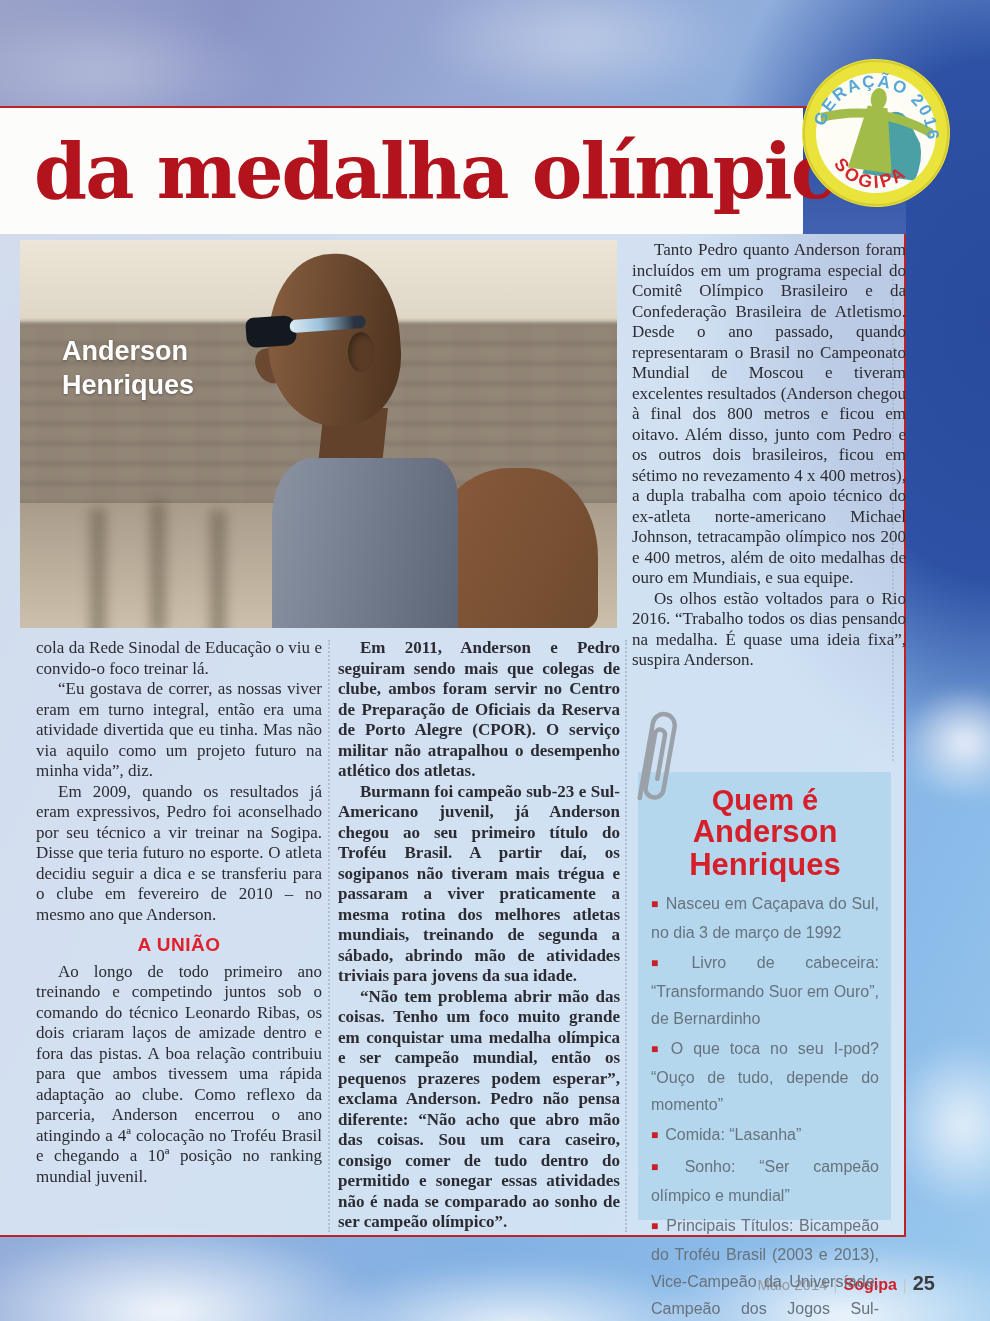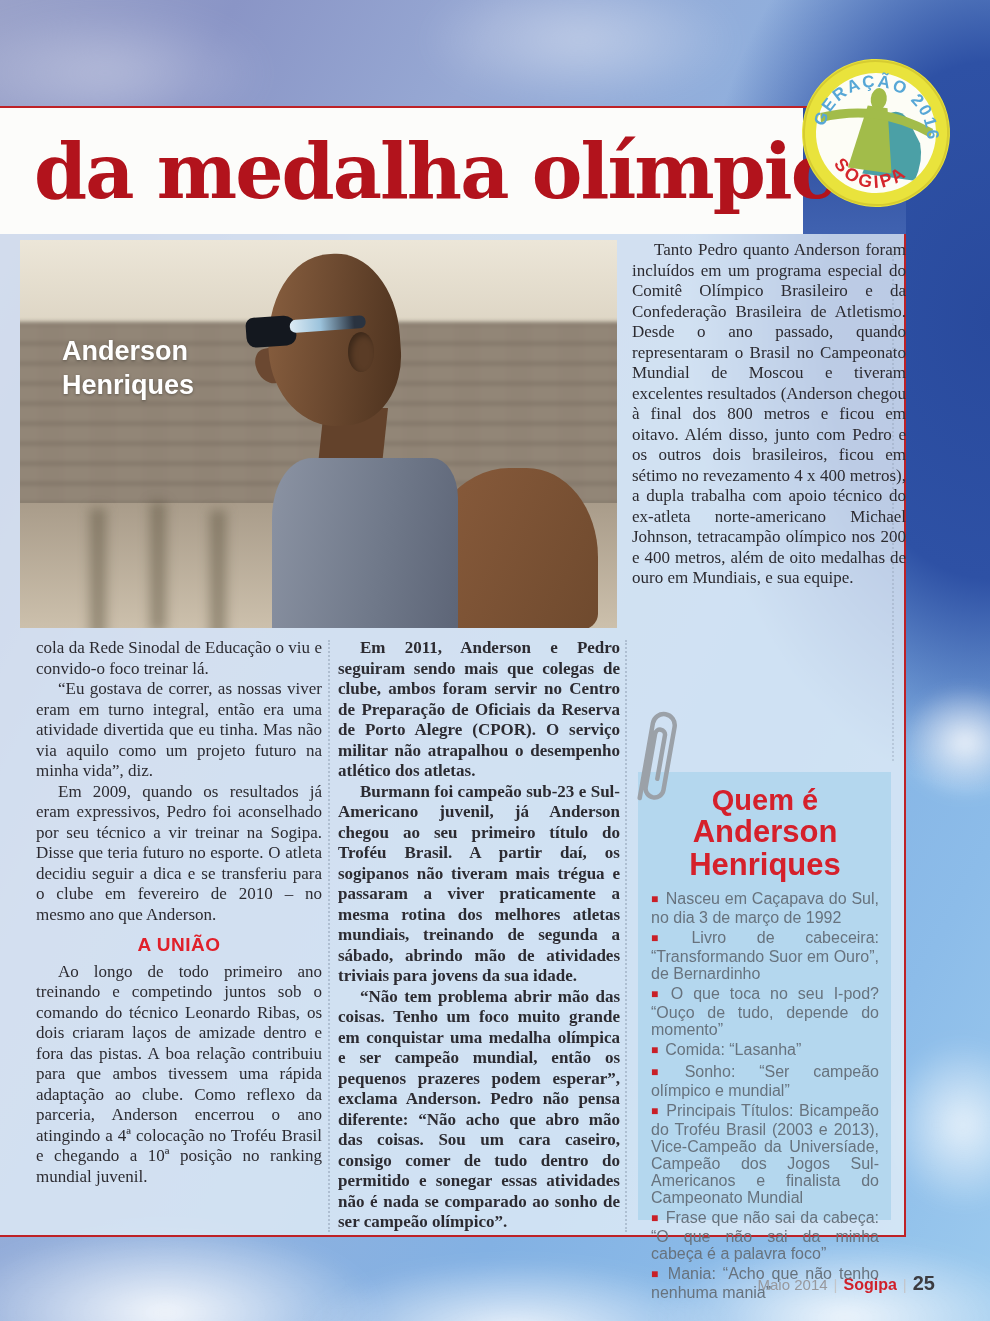--- a/index.html
+++ b/index.html
@@ -63,21 +63,21 @@
     text-align:center;letter-spacing:.5px;margin:10px 0 6px;}
   .col3 .sec-head{margin:0 0 5px;}
   .divider{position:absolute;z-index:3;width:0;border-left:2px dotted rgba(140,155,175,.5);}
   
   .clip{left:624px;top:708px;width:60px;height:110px;z-index:5;transform:rotate(10deg);}
   .whobox{left:638px;top:772px;width:253px;height:448px;z-index:4;background:#b4d7ee;
     box-sizing:border-box;padding:13px 12px 0 13px;}
   .who-title{font-weight:bold;color:#d5202b;text-align:center;line-height:1.06;}
   .who-t1{font-size:29px;}
   .who-t2{font-size:31px;margin-bottom:9px;}
-  .item{font-size:16px;line-height:17px;color:#67727d;text-align:justify;margin:0 0 3px;}
+  .item{font-size:16px;line-height:27px;color:#67727d;text-align:justify;margin:0 0 3px;}
   .sq{color:#c91f27;font-size:12px;margin-right:7px;position:relative;top:-1px;}
   
   .footer{left:0;top:1272px;width:935px;z-index:3;text-align:right;font-size:15px;color:#97989d;}
   .footer .sep{color:#c4c5c9;padding:0 6px;}
   .footer .brand{color:#d0202a;font-weight:bold;font-size:16px;}
   .footer .pnum{color:#3b3b40;font-weight:bold;font-size:20px;}
 </style>
 </head>
 <body>
 
@@ -162,20 +162,21 @@
   </div>
 
   <div class="col col2">
     <p class="ind">Em 2011, Anderson e Pedro seguiram sendo mais que colegas de clube, ambos foram servir no Centro de Preparação de Oficiais da Reserva de Porto Alegre (CPOR). O serviço militar não atrapalhou o desempenho atlético dos atletas.</p>
     <p class="ind">Burmann foi campeão sub-23 e Sul-Americano juvenil, já Anderson chegou ao seu primeiro título do Troféu Brasil. A partir daí, os sogipanos não tiveram mais trégua e passaram a viver praticamente a mesma rotina dos melhores atletas mundiais, treinando de segunda a sábado, abrindo mão de atividades triviais para jovens da sua idade.</p>
     <p class="ind">“Não tem problema abrir mão das coisas. Tenho um foco muito grande em conquistar uma medalha olímpica e ser campeão mundial, então os pequenos prazeres podem esperar”, exclama Anderson. Pedro não pensa diferente: “Não acho que abro mão das coisas. Sou um cara caseiro, consigo comer de tudo dentro do permitido e sonegar essas atividades não é nada se comparado ao sonho de ser campeão olímpico”.</p>
   </div>
 
   <div class="col col3">
     <p class="ind">Tanto Pedro quanto Anderson foram incluídos em um programa especial do Comitê Olímpico Brasileiro e da Confederação Brasileira de Atletismo. Desde o ano passado, quando representaram o Brasil no Campeonato Mundial de Moscou e tiveram excelentes resultados (Anderson chegou à final dos 800 metros e ficou em oitavo. Além disso, junto com Pedro e os outros dois brasileiros, ficou em sétimo no revezamento 4 x 400 metros), a dupla trabalha com apoio técnico do ex-atleta norte-americano Michael Johnson, tetracampão olímpico nos 200 e 400 metros, além de oito medalhas de ouro em Mundiais, e sua equipe.</p>
+    <p class="ind">Os olhos estão voltados para o Rio 2016. “Trabalho todos os dias pensando na medalha. É quase uma ideia fixa”, suspira Anderson.</p>
   </div>
 
   <div class="abs clip">
     <svg width="60" height="110" viewBox="0 0 60 110">
       <path d="M22 92 L22 16 A 11 11 0 0 1 44 16 L44 80 A 9 9 0 0 1 26 80 L26 26 A 5 5 0 0 1 36 26 L36 70" fill="none" stroke="#9ba1a8" stroke-width="4.5" stroke-linecap="round"></path>
     </svg>
   </div>
 
   <div class="abs whobox">
     <div class="who-title who-t1">Quem é</div>

